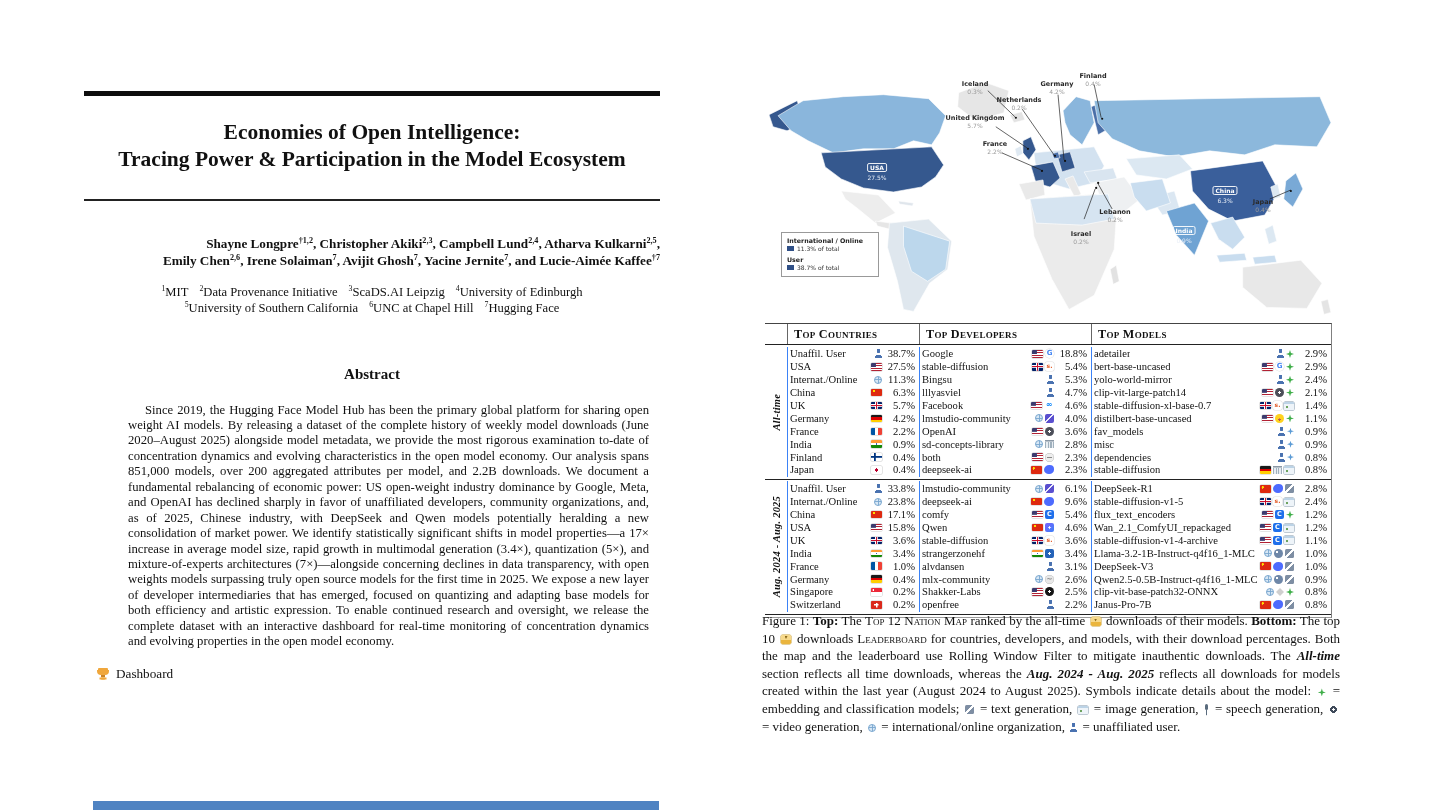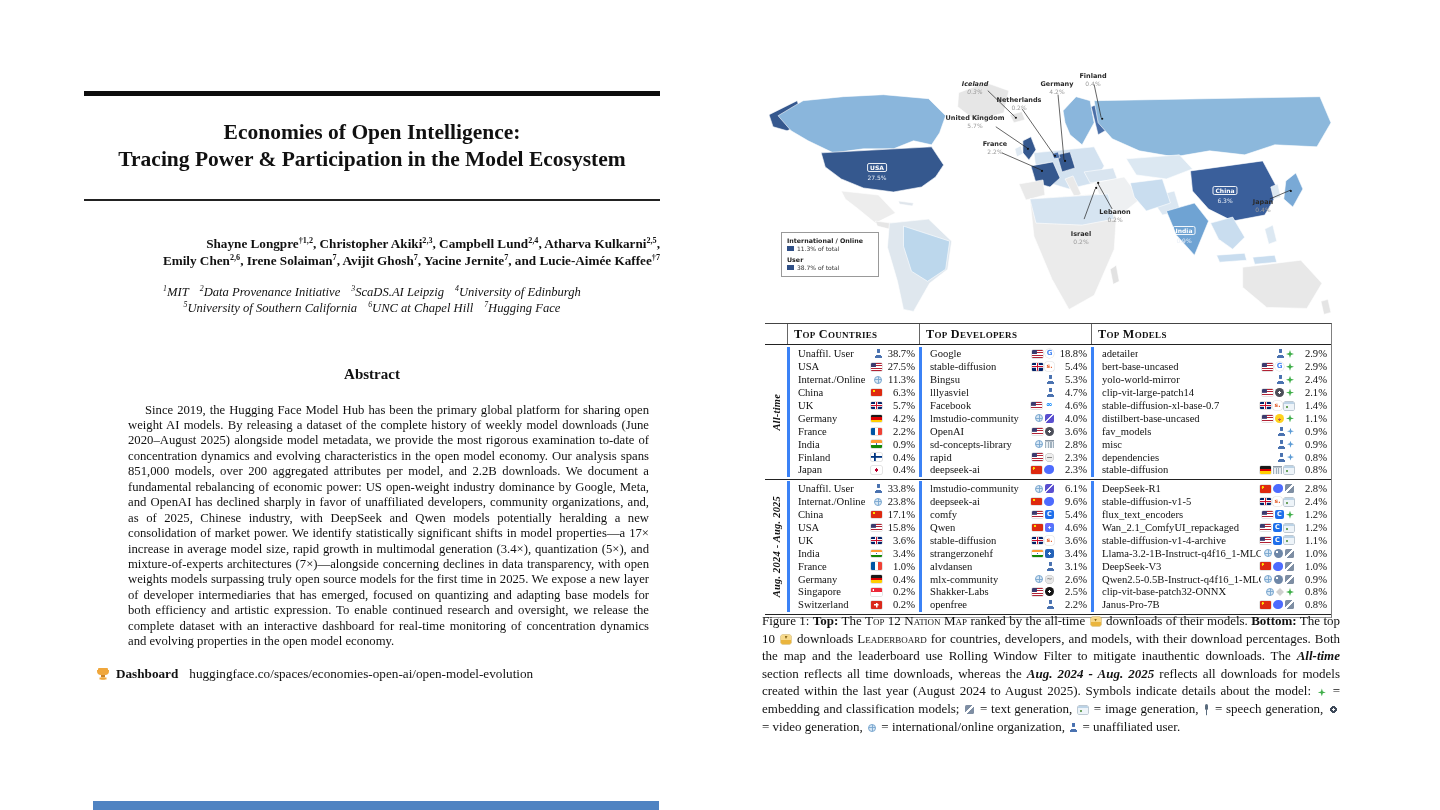--- a/index.html
+++ b/index.html
@@ -7,26 +7,26 @@
           font-family:"Liberation Serif","DejaVu Serif",serif;color:#111;}
   sup{font-size:.62em;line-height:0;}
   .seg-gap{display:inline-block;width:11px;}
 
   
   .page-left{position:absolute;left:84px;top:0;width:576px;}
   .top-bar{margin-top:91px;height:5px;background:#0d0d0d;}
   .title{margin:23px 0 0;font-size:21.5px;line-height:27px;font-weight:bold;text-align:center;}
   .thin-rule{margin-top:26px;height:1.5px;background:#222;}
   .authors{margin:34px 0 0;font-size:13.2px;line-height:17px;font-weight:bold;text-align:right;}
-  .affils{margin:15px 0 0;font-size:12.6px;line-height:16px;text-align:center;font-style:italic;}
+  .affils{margin:15px 0 0;font-size:12.6px;line-height:16px;text-align:center;}
   .abs-head{margin:50px 0 0;font-size:15px;font-weight:bold;text-align:center;}
   .abs-body{margin:20px 17px 0 44px;width:521px;font-size:12.7px;line-height:15.45px;
             text-align:justify;text-indent:17px;}
   .dash-row{margin:16px 0 0 12px;font-size:13.2px;display:flex;align-items:center;}
-  .dash-label{font-weight:bold;margin-right:11px;}
+  .dash-label{font-weight:normal;margin-right:11px;}
   .blue-strip{position:absolute;left:93px;top:801px;width:566px;height:9px;background:#4f83c2;}
 
   
   .page-right{position:absolute;left:760px;top:0;width:582px;}
   .map-wrap{position:absolute;left:3px;top:70px;width:577px;height:250px;}
   .map-wrap svg{position:absolute;left:0;top:0;}
   .map-labels{position:absolute;inset:0;font-family:"DejaVu Sans","Liberation Sans",sans-serif;}
   .map-label{position:absolute;text-align:center;transform:translate(-50%,0);white-space:nowrap;}
   .ml-name{font-size:6.5px;font-weight:bold;color:#2a2a2a;}
   .ml-pct{font-size:6px;color:#9a9a9a;}
@@ -46,21 +46,21 @@
   .lb-head,.lb-section{display:grid;grid-template-columns:22px 132px 172px 1fr;}
   .lb-head{border-bottom:1.8px solid #222;}
   .lb-col-head{font-variant:small-caps;font-weight:bold;font-size:12.2px;letter-spacing:.3px;
       padding:3px 0 2px 6px;border-left:1px solid #666;}
   .lb-section{padding:1.5px 0;}
   .lb-section + .lb-section{border-top:1.8px solid #222;}
   .lb-body > .lb-section:last-child{border-bottom:1.8px solid #222;}
   .lb-rot{display:flex;align-items:center;justify-content:center;}
   .lb-rot span{writing-mode:vertical-rl;transform:rotate(180deg);font-weight:bold;font-style:italic;
       font-size:10.5px;white-space:nowrap;letter-spacing:.2px;}
-  .lb-list{border-left:3px solid #3b82f6;padding:1px 4px 1px 8px;overflow:hidden;}
+  .lb-list{border-left:1px solid #3b82f6;padding:1px 4px 1px 2px;overflow:hidden;}
   .lb-row{display:flex;align-items:center;height:12.9px;font-size:10.6px;white-space:nowrap;}
   .lb-name{overflow:hidden;}
   .lb-icons{margin-left:auto;display:flex;gap:2px;align-items:center;flex:none;padding-left:3px;}
   .lb-pct{width:33px;text-align:right;flex:none;}
 
   
   .caption{position:absolute;left:2px;top:612px;width:578px;margin:0;font-size:13px;
       line-height:17.6px;text-align:justify;}
   .st-b{font-weight:bold;}
   .st-bi{font-weight:bold;font-style:italic;} .st-sc{font-variant:small-caps;}
@@ -169,21 +169,20 @@
     <div class="top-bar"></div>
     <h1 class="title"><span>Economies of Open Intelligence:</span><br><span>Tracing Power &amp; Participation in the Model Ecosystem</span></h1>
     <div class="thin-rule"></div>
     <p class="authors"><span>Shayne Longpre</span><sup>†1,2</sup><span>, Christopher Akiki</span><sup>2,3</sup><span>, Campbell Lund</span><sup>2,4</sup><span>, Atharva Kulkarni</span><sup>2,5</sup><span>,</span><br><span>Emily Chen</span><sup>2,6</sup><span>, Irene Solaiman</span><sup>7</sup><span>, Avijit Ghosh</span><sup>7</sup><span>, Yacine Jernite</span><sup>7</sup><span>, and Lucie-Aimée Kaffee</span><sup>†7</sup></p>
     <p class="affils"><sup>1</sup><span>MIT</span><span class="seg-gap"></span><sup>2</sup><span>Data Provenance Initiative</span><span class="seg-gap"></span><sup>3</sup><span>ScaDS.AI Leipzig</span><span class="seg-gap"></span><sup>4</sup><span>University of Edinburgh</span><br><sup>5</sup><span>University of Southern California</span><span class="seg-gap"></span><sup>6</sup><span>UNC at Chapel Hill</span><span class="seg-gap"></span><sup>7</sup><span>Hugging Face</span></p>
     <h2 class="abs-head">Abstract</h2>
     <p class="abs-body">Since 2019, the Hugging Face Model Hub has been the primary global platform for sharing open weight AI models. By releasing a dataset of the complete history of weekly model downloads (June 2020–August 2025) alongside model metadata, we provide the most rigorous examination to-date of concentration dynamics and evolving characteristics in the open model economy. Our analysis spans 851,000 models, over 200 aggregated attributes per model, and 2.2B downloads. We document a fundamental rebalancing of economic power: US open-weight industry dominance by Google, Meta, and OpenAI has declined sharply in favor of unaffiliated developers, community organizations, and, as of 2025, Chinese industry, with DeepSeek and Qwen models potentially heralding a new consolidation of market power. We identify statistically significant shifts in model properties—a 17× increase in average model size, rapid growth in multimodal generation (3.4×), quantization (5×), and mixture-of-experts architectures (7×)—alongside concerning declines in data transparency, with open weights models surpassing truly open source models for the first time in 2025. We expose a new layer of developer intermediaries that has emerged, focused on quantizing and adapting base models for both efficiency and artistic expression. To enable continued research and oversight, we release the complete dataset with an interactive dashboard for real-time monitoring of concentration dynamics and evolving properties in the open model economy.</p>
     <div class="dash-row">
       <span class="ic ic-trophy"></span>
       <span class="dash-label">Dashboard</span>
-      <span class="dash-url">huggingface.co/spaces/economies-open-ai/open-model-evolution</span>
     </div>
   </section>
 
   <section class="page-right">
 
     <div class="map-wrap">
       <svg width="577" height="250" viewBox="0 0 575 248">
         <g stroke="#fff" stroke-width="0.6">
           <polygon points="195,22 222,12 245,20 240,42 212,50 194,36" fill="#e6e6e6"></polygon>
           <polygon points="6,44 34,30 42,52 24,60 10,56" fill="#35588e"></polygon>
@@ -243,21 +242,21 @@
           <circle cx="291" cy="85" r="1.1"></circle>
             <circle cx="278" cy="100" r="1.1"></circle>
           <circle cx="301" cy="90" r="1.1"></circle>
             <circle cx="338" cy="48" r="1.1"></circle>
           <circle cx="526" cy="120" r="1.1"></circle>
             <circle cx="332" cy="117" r="1.1"></circle>
           <circle cx="334" cy="112" r="1.1"></circle>
         </g>
       </svg>
       <div class="map-labels">
-          <div class="map-label" style="left: 212px; top: 10px; font-style: italic;">
+          <div class="map-label" style="left: 212px; top: 10px;">
             <div class="ml-name">Iceland</div>
             <div class="ml-pct">0.3%</div>
           </div>
           <div class="map-label" style="left: 212px; top: 44px;">
             <div class="ml-name">United Kingdom</div>
             <div class="ml-pct">5.7%</div>
           </div>
           <div class="map-label" style="left: 256px; top: 26px;">
             <div class="ml-name">Netherlands</div>
             <div class="ml-pct">0.2%</div>
@@ -449,21 +448,21 @@
               </div>
               <div class="lb-row">
                 <span class="lb-name">sd-concepts-library</span>
                 <span class="lb-icons">
                   <span class="ic ic-globe"></span>
                   <span class="ic ic-library"></span>
                 </span>
                 <span class="lb-pct">2.8%</span>
               </div>
               <div class="lb-row">
-                <span class="lb-name">rapid</span>
+                <span class="lb-name">both</span>
                 <span class="lb-icons">
                   <span class="ic ic-flag-us"></span>
                   <span class="ic ic-timm"></span>
                 </span>
                 <span class="lb-pct">2.3%</span>
               </div>
               <div class="lb-row">
                 <span class="lb-name">deepseek-ai</span>
                 <span class="lb-icons">
                   <span class="ic ic-flag-cn"></span>

